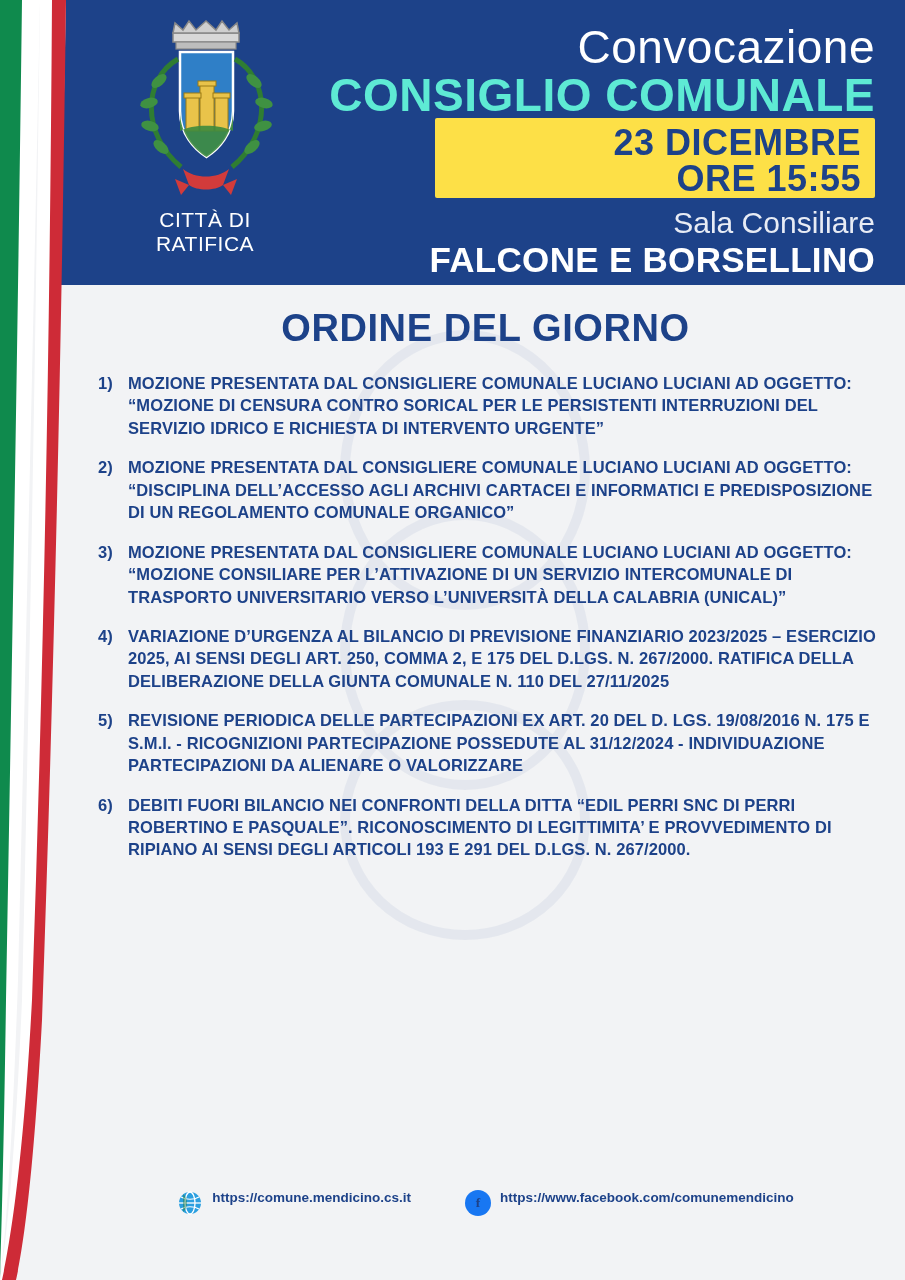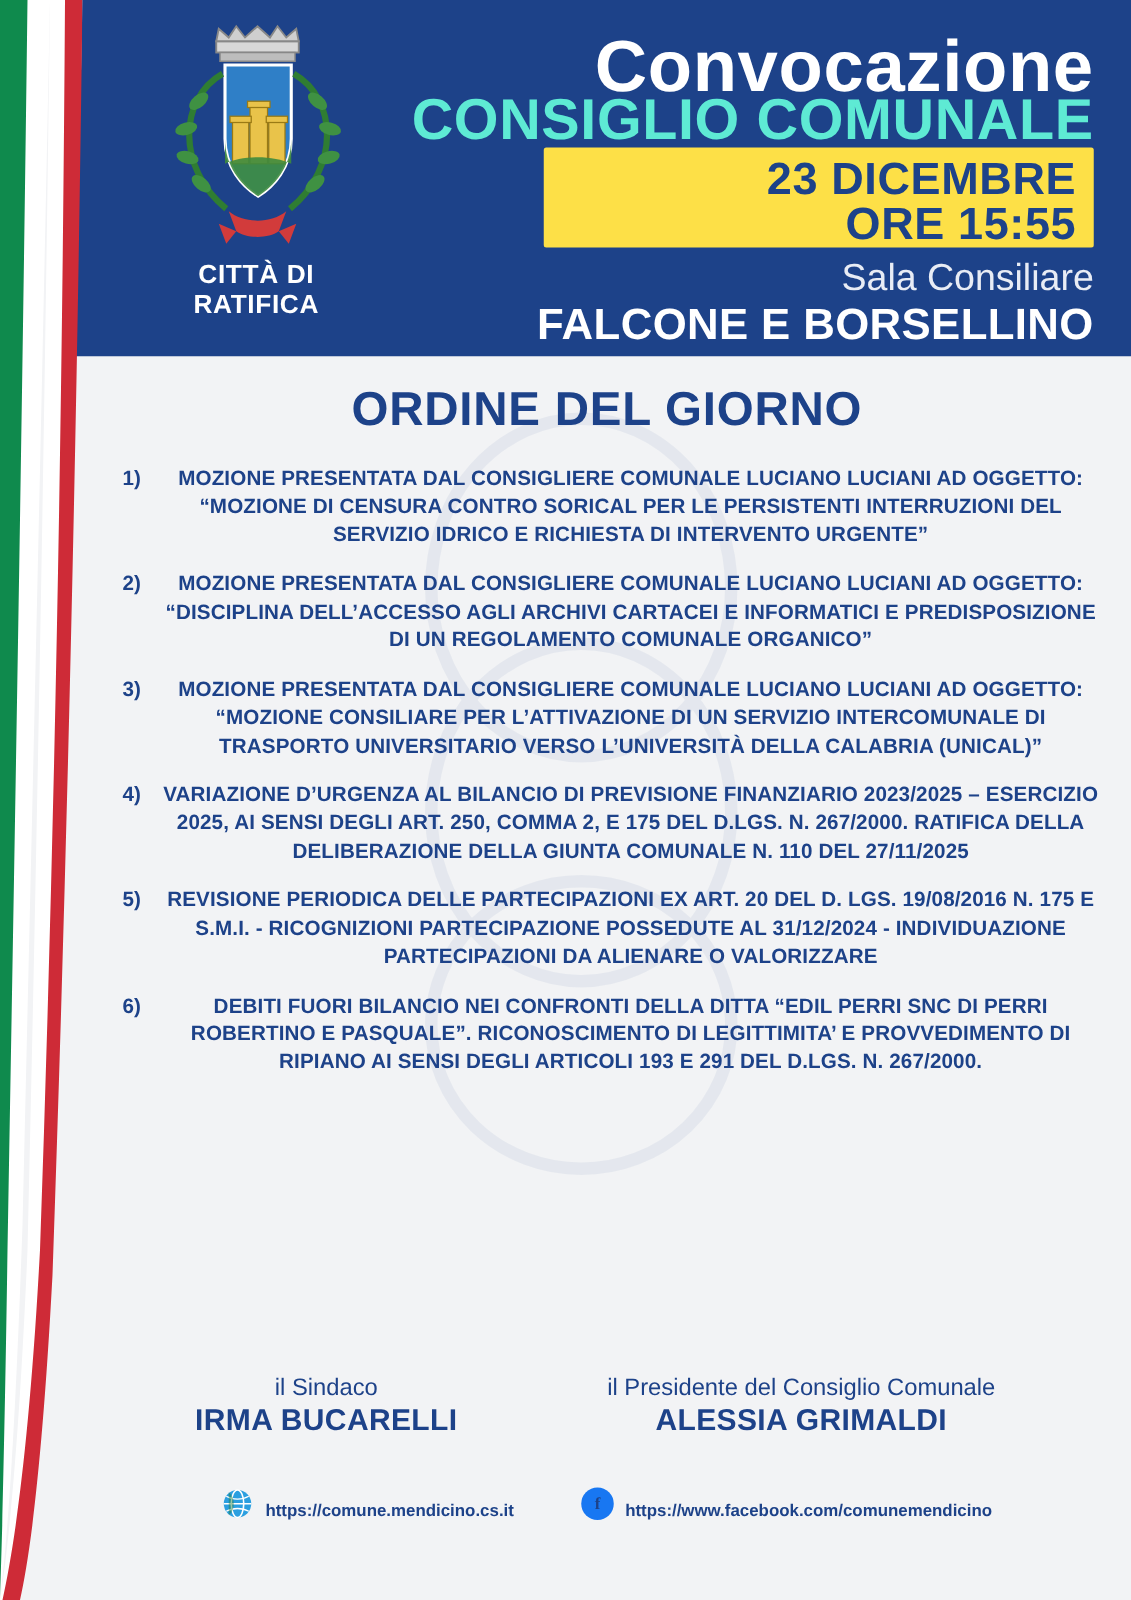--- a/index.html
+++ b/index.html
@@ -41,33 +41,33 @@
   
   .crest {
     position: absolute;
     left: 65px; top: 16px;
     width: 200px;
     text-align: center;
     color: #ffffff;
   }
   .crest .shield-wrap { height: 190px; display:flex; align-items:center; justify-content:center; }
   .crest-title {
-    font-weight: bold;
+    font-weight: normal;
     font-size: 21px;
     letter-spacing: 0.5px;
     line-height: 1.12;
     margin-top: 2px;
   }
 
   
   .h-title1 {
     position: absolute;
     right: 30px; top: 20px;
-    font-size: 58px;
-    font-weight: bold;
+    font-size: 46px;
+    font-weight: normal;
     color: #fff;
     letter-spacing: 0.5px;
     text-align: right;
   }
   .h-title2 {
     position: absolute;
     right: 30px; top: 68px;
     font-size: 46px;
     font-weight: bold;
     color: #5eead4;
@@ -152,21 +152,20 @@
     width: 30px;
     flex: 0 0 30px;
     line-height: 1.36;
   }
   .item-text {
     color: #1d4289;
     font-weight: bold;
     font-size: 16.5px;
     line-height: 1.36;
     letter-spacing: 0.1px;
-    text-align: center;
   }
 
   
   .signatures {
     position: absolute;
     left: 0; top: 815px;
     width: 839px;
     display: flex;
   }
   .sig {
@@ -181,21 +180,21 @@
   
   .footer {
     position: absolute;
     left: 0; top: 905px;
     width: 839px;
     display: flex;
     justify-content: center;
     gap: 54px;
     align-items: center;
   }
-  .flink { display: flex; align-items: flex-end; gap: 9px; }
+  .flink { display: flex; align-items: flex-start; gap: 9px; }
   .flink span {
     color: #1d4289;
     font-weight: bold;
     font-size: 13.5px;
   }
   .icon-circle {
     width: 26px; height: 26px;
     border-radius: 50%;
     display: flex; align-items: center; justify-content: center;
   }
@@ -315,30 +314,20 @@
       <div class="item">
         <div class="item-num">5)</div>
         <div class="item-text">REVISIONE PERIODICA DELLE PARTECIPAZIONI EX ART. 20 DEL D. LGS. 19/08/2016 N. 175 E S.M.I. - RICOGNIZIONI PARTECIPAZIONE POSSEDUTE AL 31/12/2024 - INDIVIDUAZIONE PARTECIPAZIONI DA ALIENARE O VALORIZZARE</div>
       </div>
       <div class="item">
         <div class="item-num">6)</div>
         <div class="item-text">DEBITI FUORI BILANCIO NEI CONFRONTI DELLA DITTA “EDIL  PERRI SNC DI PERRI ROBERTINO E PASQUALE”. RICONOSCIMENTO DI LEGITTIMITA’ E PROVVEDIMENTO DI RIPIANO AI SENSI DEGLI ARTICOLI 193 E 291 DEL D.LGS. N. 267/2000.</div>
       </div>
     </div>
 
-    <div class="signatures">
-      <div class="sig left">
-        <div class="sig-role">il Sindaco</div>
-        <div class="sig-name">IRMA BUCARELLI</div>
-      </div>
-      <div class="sig right">
-        <div class="sig-role">il Presidente del Consiglio Comunale</div>
-        <div class="sig-name">ALESSIA GRIMALDI</div>
-      </div>
-    </div>
 
     <div class="footer">
       <div class="flink">
         <span class="icon-circle">
           <svg width="24" height="24" viewBox="0 0 24 24" aria-hidden="true">
             <circle cx="12" cy="12" r="11" fill="#2b9fe0"></circle>
             <ellipse cx="12" cy="12" rx="5" ry="11" fill="none" stroke="#ffffff" stroke-width="1.3"></ellipse>
             <line x1="1" y1="12" x2="23" y2="12" stroke="#ffffff" stroke-width="1.3"></line>
             <path d="M3 6 C8 9 16 9 21 6" fill="none" stroke="#ffffff" stroke-width="1.1"></path>
             <path d="M3 18 C8 15 16 15 21 18" fill="none" stroke="#ffffff" stroke-width="1.1"></path>

